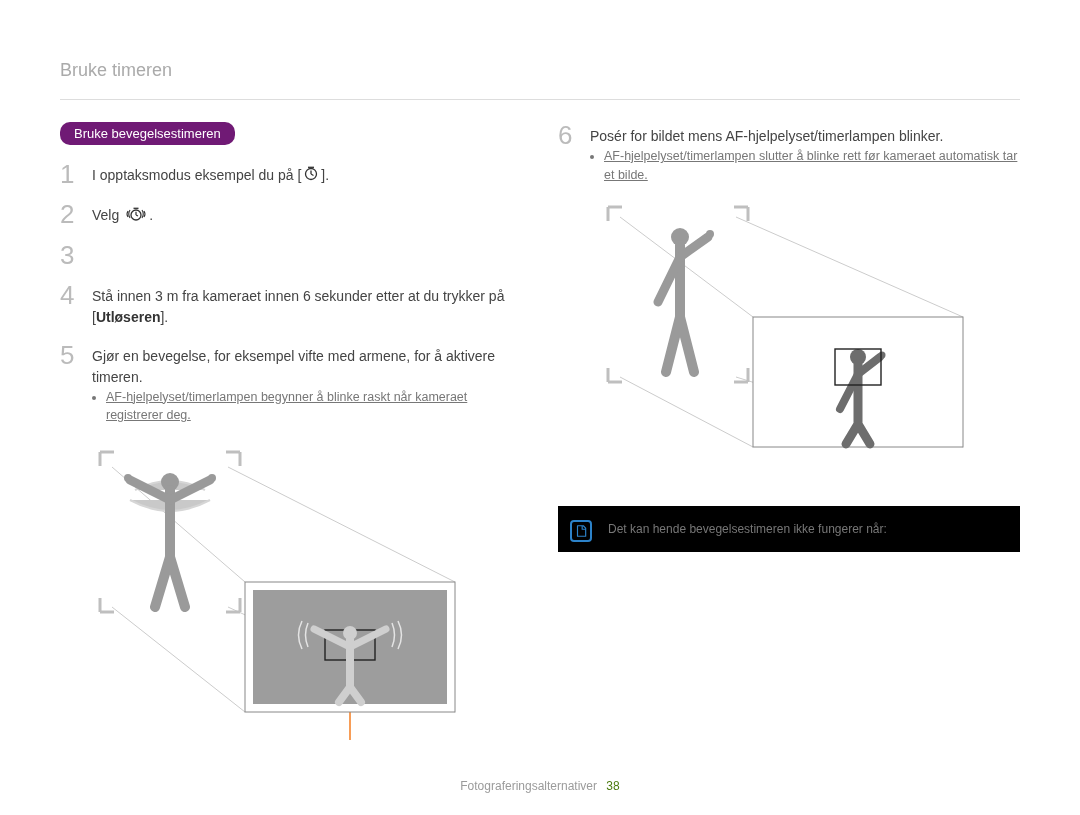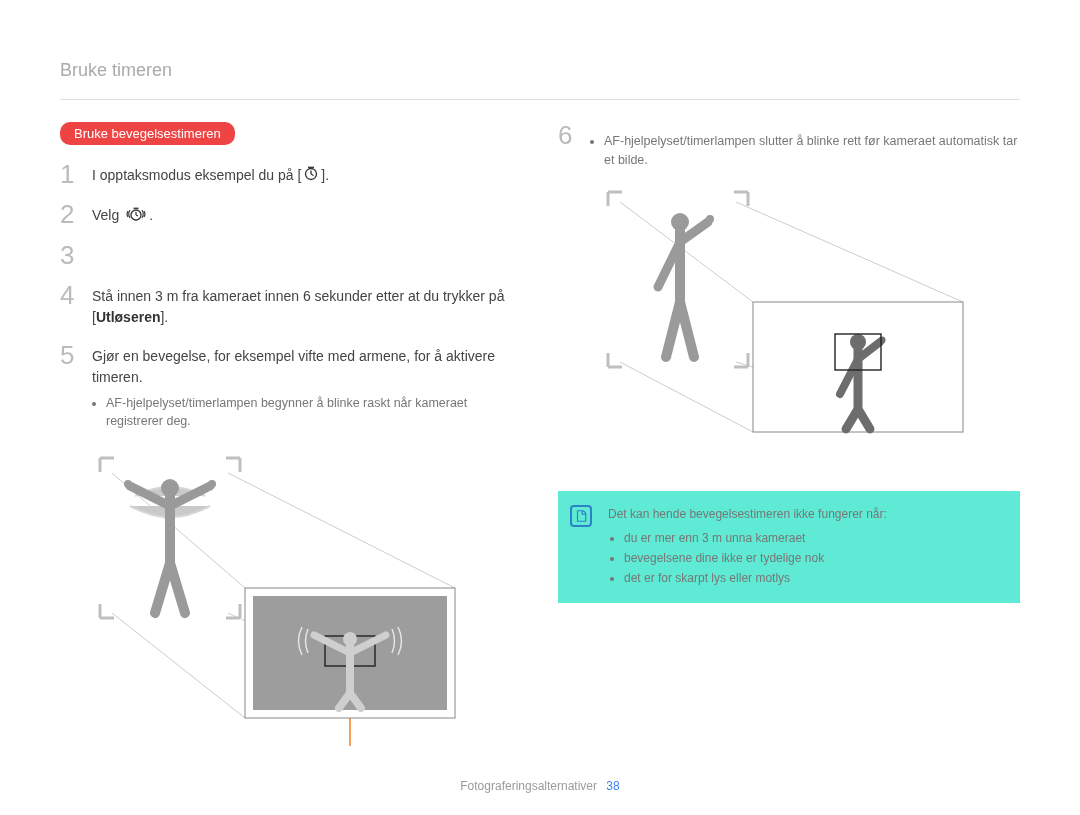--- a/index.html
+++ b/index.html
@@ -26,21 +26,21 @@
   .columns {
     display: flex;
     gap: 36px;
   }
   .col {
     flex: 1;
     min-width: 0;
   }
   .pill {
     display: inline-block;
-    background: #ef4444;
+    background: #701a75;
     color: #fff;
     font-size: 13px;
     padding: 4px 14px;
     border-radius: 10px;
     margin-bottom: 16px;
   }
   .step {
     display: flex;
     align-items: flex-start;
     gap: 10px;
@@ -55,24 +55,24 @@
     line-height: 1;
   }
   .step-body {
     flex: 1;
     font-size: 14px;
     color: #444;
     line-height: 1.5;
     padding-top: 4px;
   }
   .step-body ul {
-    margin-top: 6px;
     padding-left: 14px;
     font-size: 12.5px;
     color: #777;
+    text-decoration: underline;
   }
   .step-body ul li { margin-bottom: 3px; }
   .icon-box {
     display: inline-block;
     vertical-align: middle;
     margin: 0 2px;
   }
   .illus {
     position: relative;
     margin-top: 10px;
@@ -88,21 +88,21 @@
   }
   .orange-line { stroke: #f57c1f; stroke-width: 1.5; }
   .caption {
     font-size: 12.5px;
     color: #777;
     text-align: left;
     margin-top: 12px;
     line-height: 1.4;
   }
   .note-box {
-    background: #5eead4;
+    background: #000000;
     padding: 14px 14px 14px 50px;
     position: relative;
     font-size: 12px;
     color: #777;
     line-height: 1.5;
     margin-top: 24px;
   }
   .note-icon {
     position: absolute;
     left: 12px; top: 14px;
@@ -120,21 +120,21 @@
   }
   .note-box ul li { margin-bottom: 2px; }
   .footer {
     position: absolute;
     bottom: 22px;
     left: 0; right: 0;
     text-align: center;
     font-size: 12px;
     color: #9b9b9b;
   }
-  .footer .pg { color: #3b82f6; margin-left: 6px; }
+  .footer .pg { color: #4d7c0f; margin-left: 6px; }
   b { font-weight: 700; color: #333; }
 </style>
 </head>
 <body>
 
 <div class="page-header">Bruke timeren</div>
 <hr class="divider">
 
 <div class="columns">
 
@@ -244,20 +244,21 @@
         </g>
       </svg>
     </div>
   </div>
 
   <div class="col">
 
     <div class="step">
       <div class="step-num">6</div>
       <div class="step-body">
+        <span id="s6">Posér for bildet mens AF-hjelpelyset/timerlampen blinker.</span>
         <ul>
           <li>AF-hjelpelyset/timerlampen slutter å blinke rett før kameraet automatisk tar et bilde.</li>
         </ul>
       </div>
     </div>
 
     <div class="illus" style="height:280px;">
       <svg width="440" height="280" viewBox="0 0 440 280">
 
         <line class="guide-line" x1="62" y1="15" x2="195" y2="115"></line>
@@ -294,25 +295,20 @@
       </svg>
     </div>
 
     <div class="note-box">
       <div class="note-icon">
         <svg viewBox="0 0 24 24">
             <path d="M6 3 h10 l4 4 v14 h-14 z M14 3 v6 h6" fill="none" stroke="#2c82c9" stroke-width="2" stroke-linejoin="round"></path>
           </svg>
       </div>
       <div>Det kan hende bevegelsestimeren ikke fungerer når:</div>
-      <ul>
-        <li>du er mer enn 3 m unna kameraet</li>
-        <li>bevegelsene dine ikke er tydelige nok</li>
-        <li>det er for skarpt lys eller motlys</li>
-      </ul>
     </div>
   </div>
 </div>
 
 <div class="footer">
   <span>Fotograferingsalternativer</span>
   <span class="pg">38</span>
 </div>
 
 </body></html>

